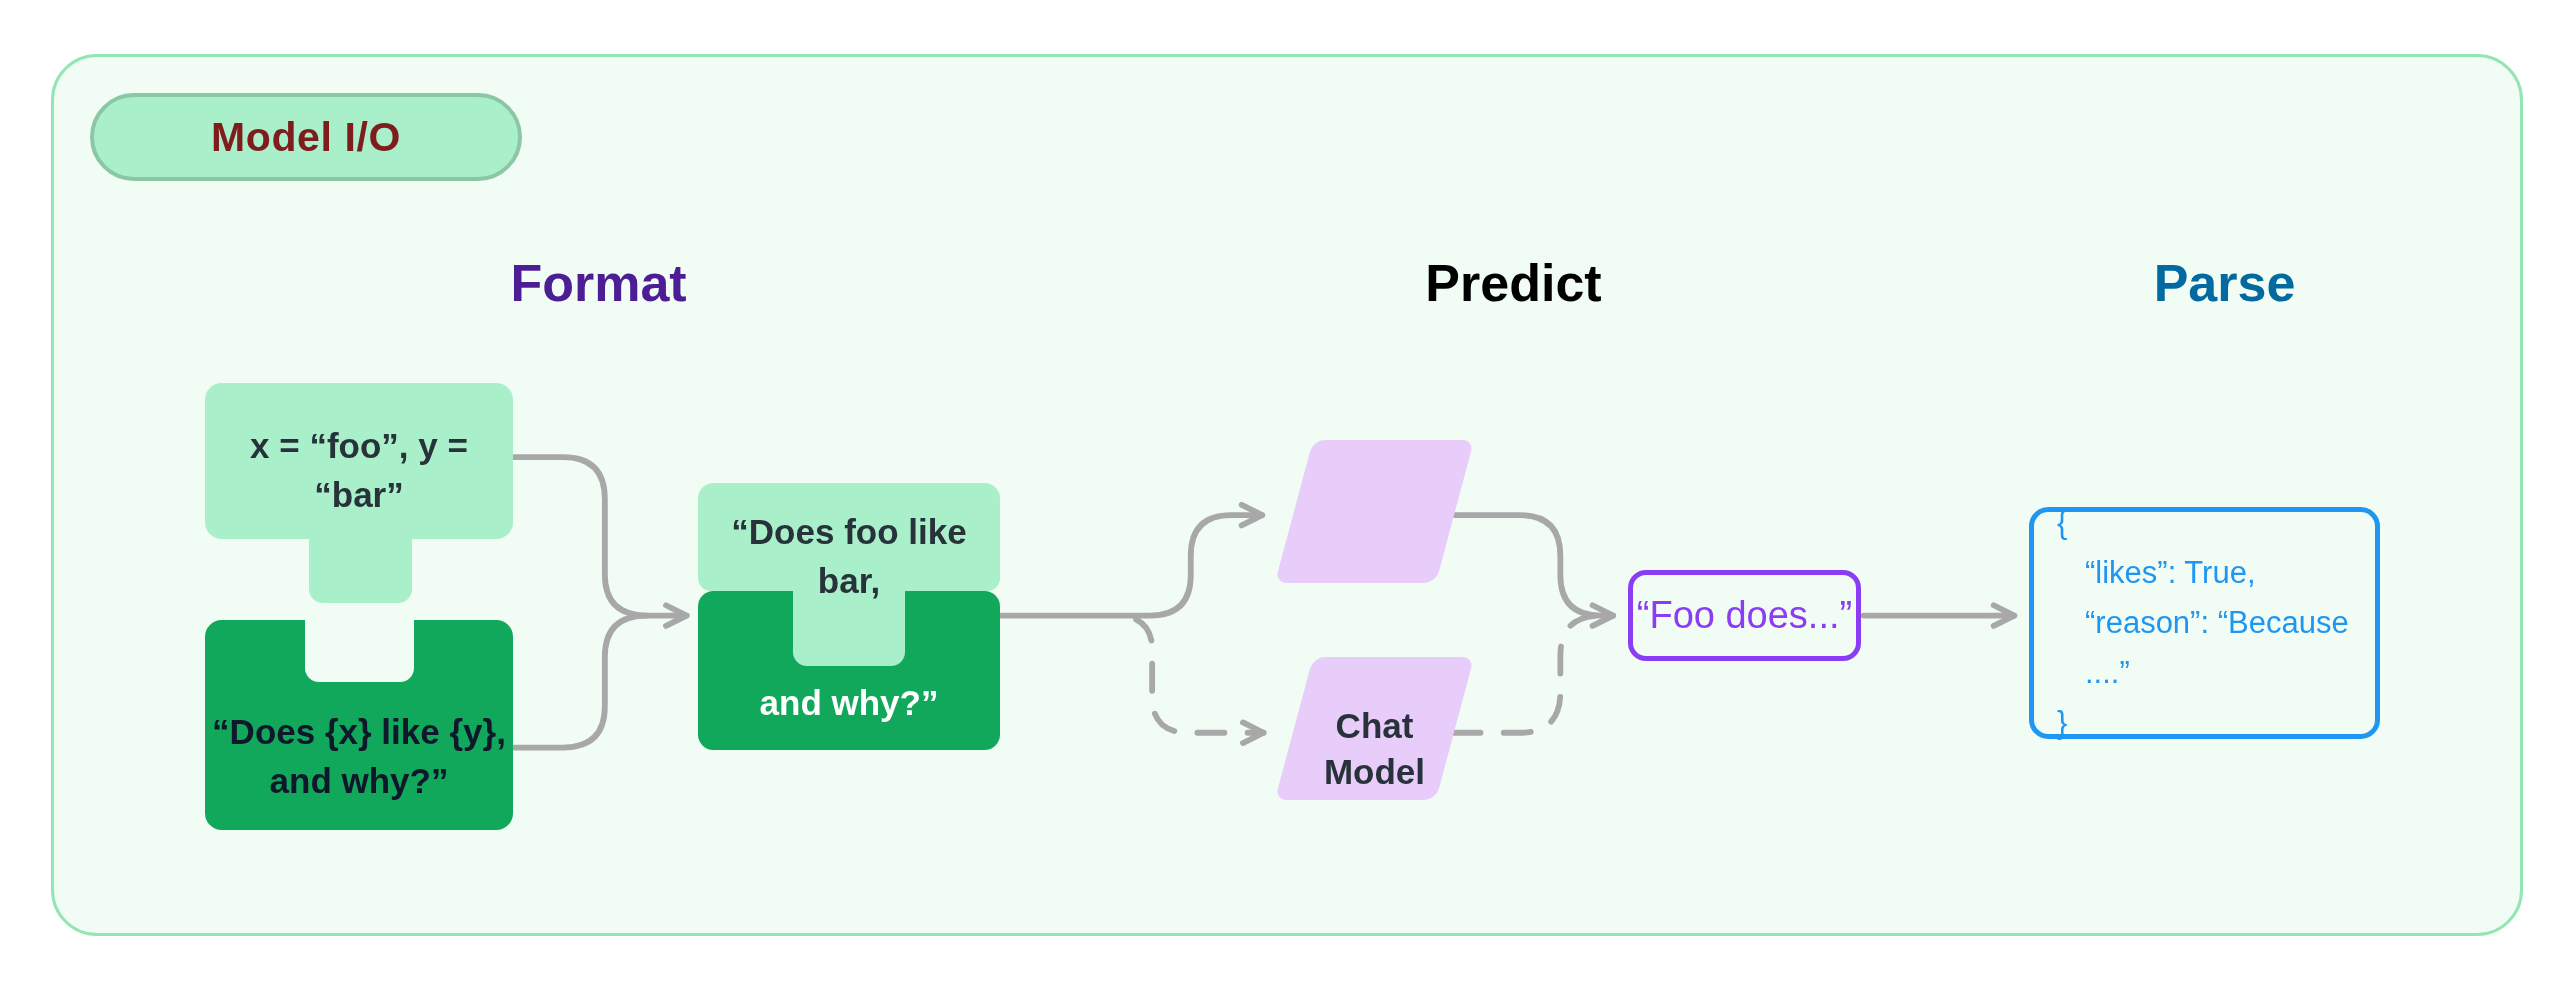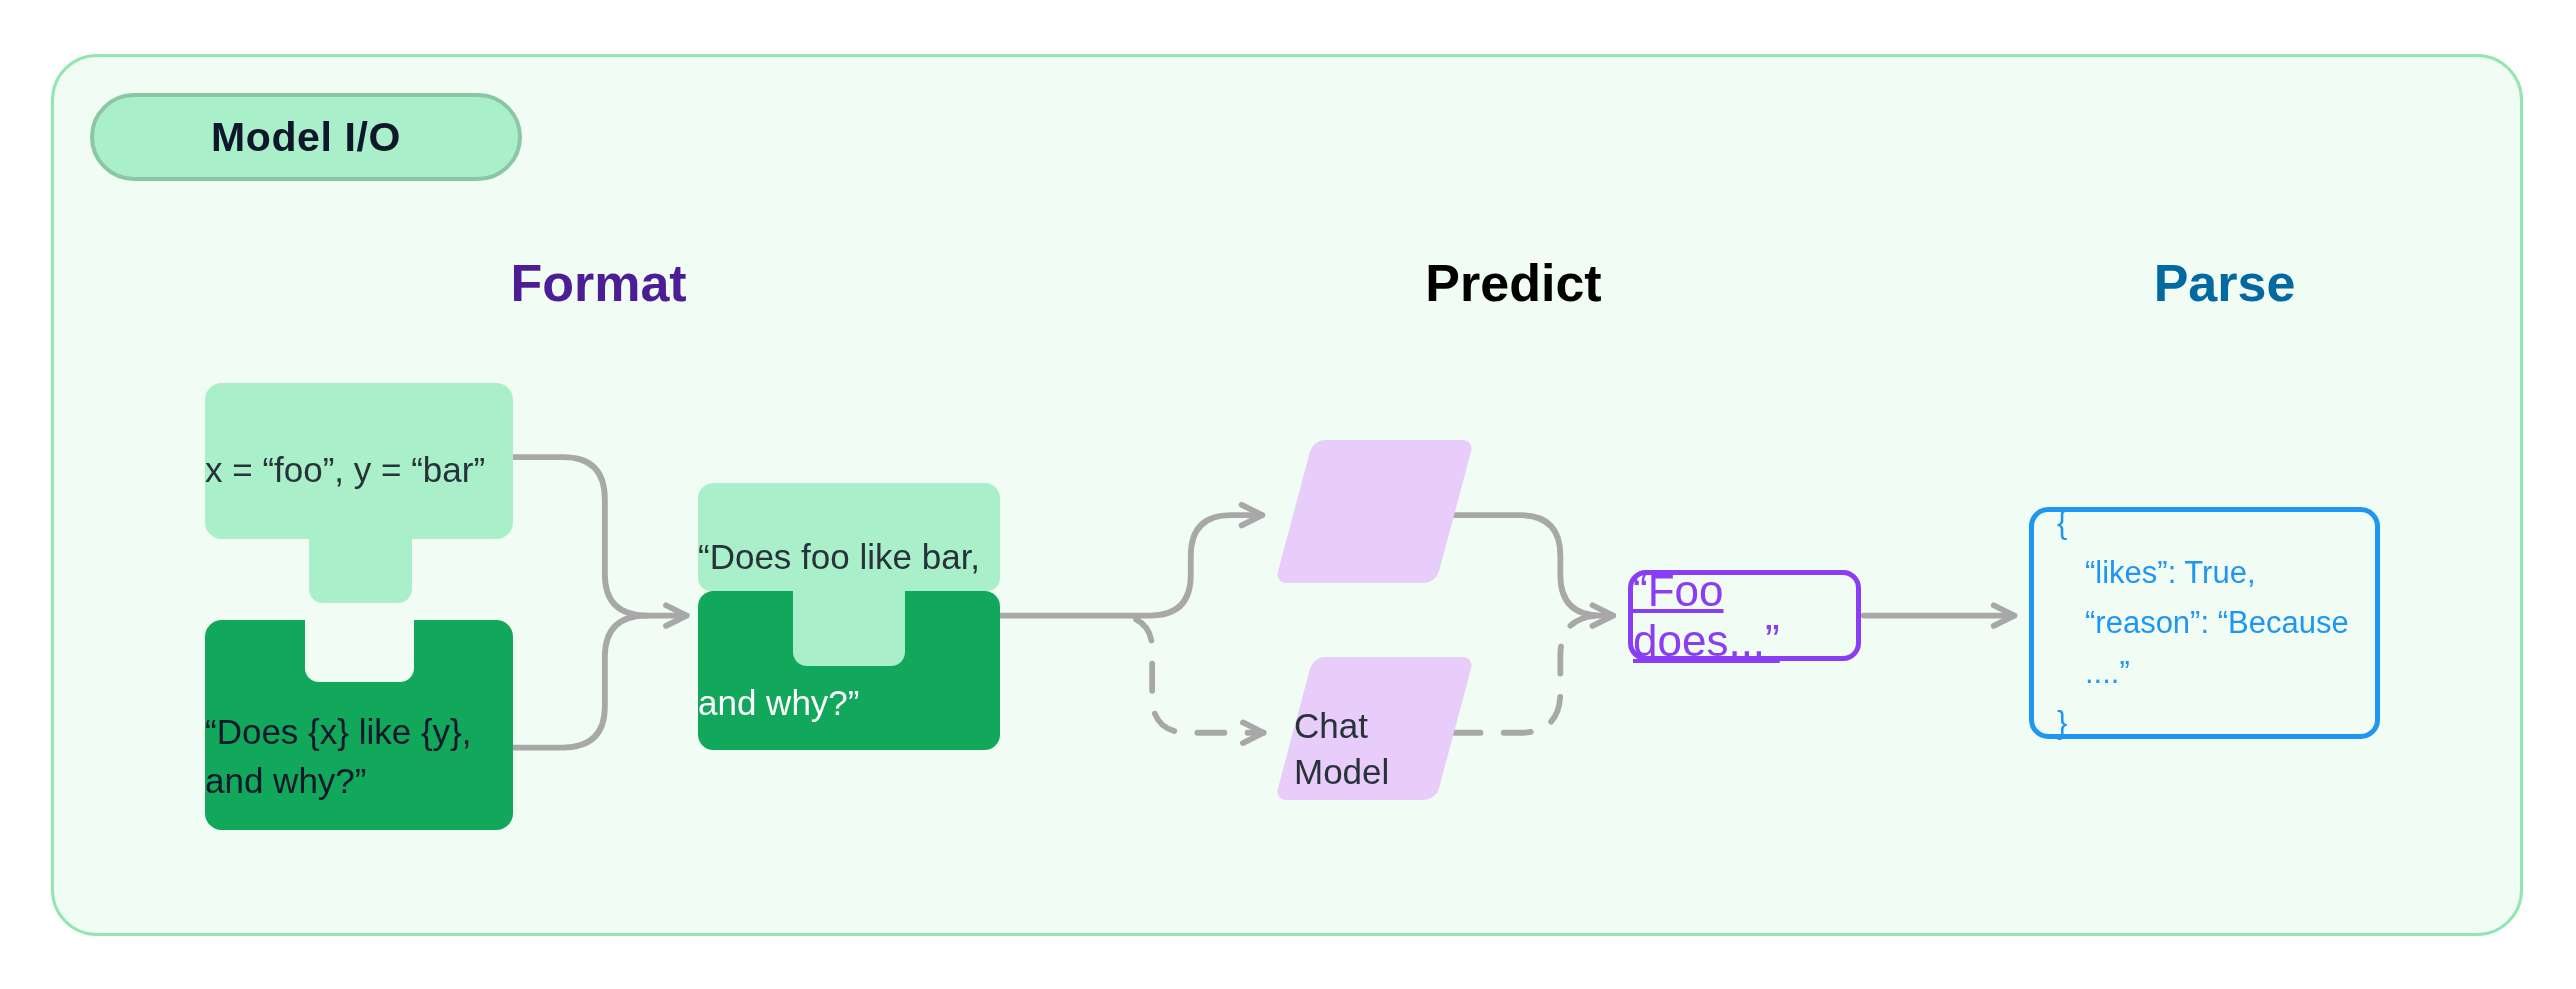--- a/index.html
+++ b/index.html
@@ -12,21 +12,21 @@
 
   .container {
     position:absolute; left:51px; top:54px; width:2472px; height:882px;
     background:#f0fcf4; border:3.2px solid #92e6b4; border-radius:46px; z-index:0;
   }
   .badge {
     position:absolute; left:90px; top:93px; width:432px; height:88px;
     background:#a9efc9; border:4.5px solid #8bc7a4; border-radius:44px;
     display:flex; align-items:center; justify-content:center; z-index:5;
   }
-  .badge span { font-size:41px; font-weight:bold; color:#0f172a; letter-spacing:0.6px; }
+  .badge span { font-size:41px; font-weight:bold; color:#7f1d1d; letter-spacing:0.6px; }
 
   .col-header {
     position:absolute; top:255px; width:335px; height:55px; z-index:5;
     display:flex; align-items:center; justify-content:center;
     font-size:52px; font-weight:bold;
   }
   .col-header.format  { left:431px;  color:#4c1d95; }
   .col-header.predict { left:1346px; color:#000000; }
   .col-header.parse   { left:2057px; color:#0369a1; }
 
@@ -41,43 +41,43 @@
   .box2      { left:205px; top:620px;  width:308px; height:210px; border-radius:16.7px; z-index:2; }
   .box2-notch{ left:305px; top:618px;  width:109px; height:64px; background:#f0fcf4;
                border-radius:0 0 14px 14px; z-index:3; }
 
   .midbox-dark  { left:698px; top:591px; width:302px; height:159px; border-radius:15.5px; z-index:2; }
   .midbox-tab   { left:793px; top:578px; width:112px; height:88px; border-radius:0 0 14px 14px; z-index:3; }
   .midbox-light { left:698px; top:483px; width:302px; height:108px; border-radius:15.5px 15.5px 13px 13px; z-index:4; }
 
   .node-text {
     position:absolute; z-index:6; display:flex; flex-direction:column;
-    align-items:flex-start; justify-content:center; text-align:center;
-    font-size:35px; color:#27323a; line-height:49px;
+    align-items:center; justify-content:center; text-align:center;
+    font-size:35px; color:#27323a; line-height:49px;font-weight:bold;
   }
   .t-box1     { left:205px;  top:383px;  width:308px; height:173px; }
   .t-box2     { left:205px;  top:682px; width:308px; height:148px; color:#0f172a; }
   .t-midlight { left:698px; top:483px;  width:302px; height:108px;margin-top:19px; }
   .t-middark  { left:698px; top:670px; width:302px; height:64px; color:#ffffff; }
 
   .pgram {
     position:absolute; width:161px; height:143px; background:#e8ccf9;
     border-radius:11.6px; transform:skewX(-15deg); z-index:2;
   }
   .pgram.llm  { left:1294px; top:440px; }
   .pgram.chat { left:1294px; top:657px; }
   .t-llm  { left:1294px; top:442px;  width:161px; height:147px; }
   .t-chat { left:1294px; top:657px; width:161px; height:183px; line-height:46px; }
 
   .foo-box {
     position:absolute; left:1628px; top:570px; width:233px; height:91px;
     border:5.8px solid #8b3df5; border-radius:18px; z-index:2;
     display:flex; align-items:center; justify-content:center;
   }
-  .foo-box span { font-size:44px; color:#8b3df5;text-decoration:underline; }
+  .foo-box span { font-size:38px; color:#8b3df5; }
 
   .json-box {
     position:absolute; left:2029px; top:507px; width:351px; height:232px;
     border:5.8px solid #1e96f2; border-radius:19.3px; z-index:2;
     display:flex; align-items:center;
   }
   .json-lines { padding-left:23px; font-size:31px; line-height:50px; color:#1e96f2; }
   .json-lines .indent { padding-left:28px; }
 </style>
 </head>

